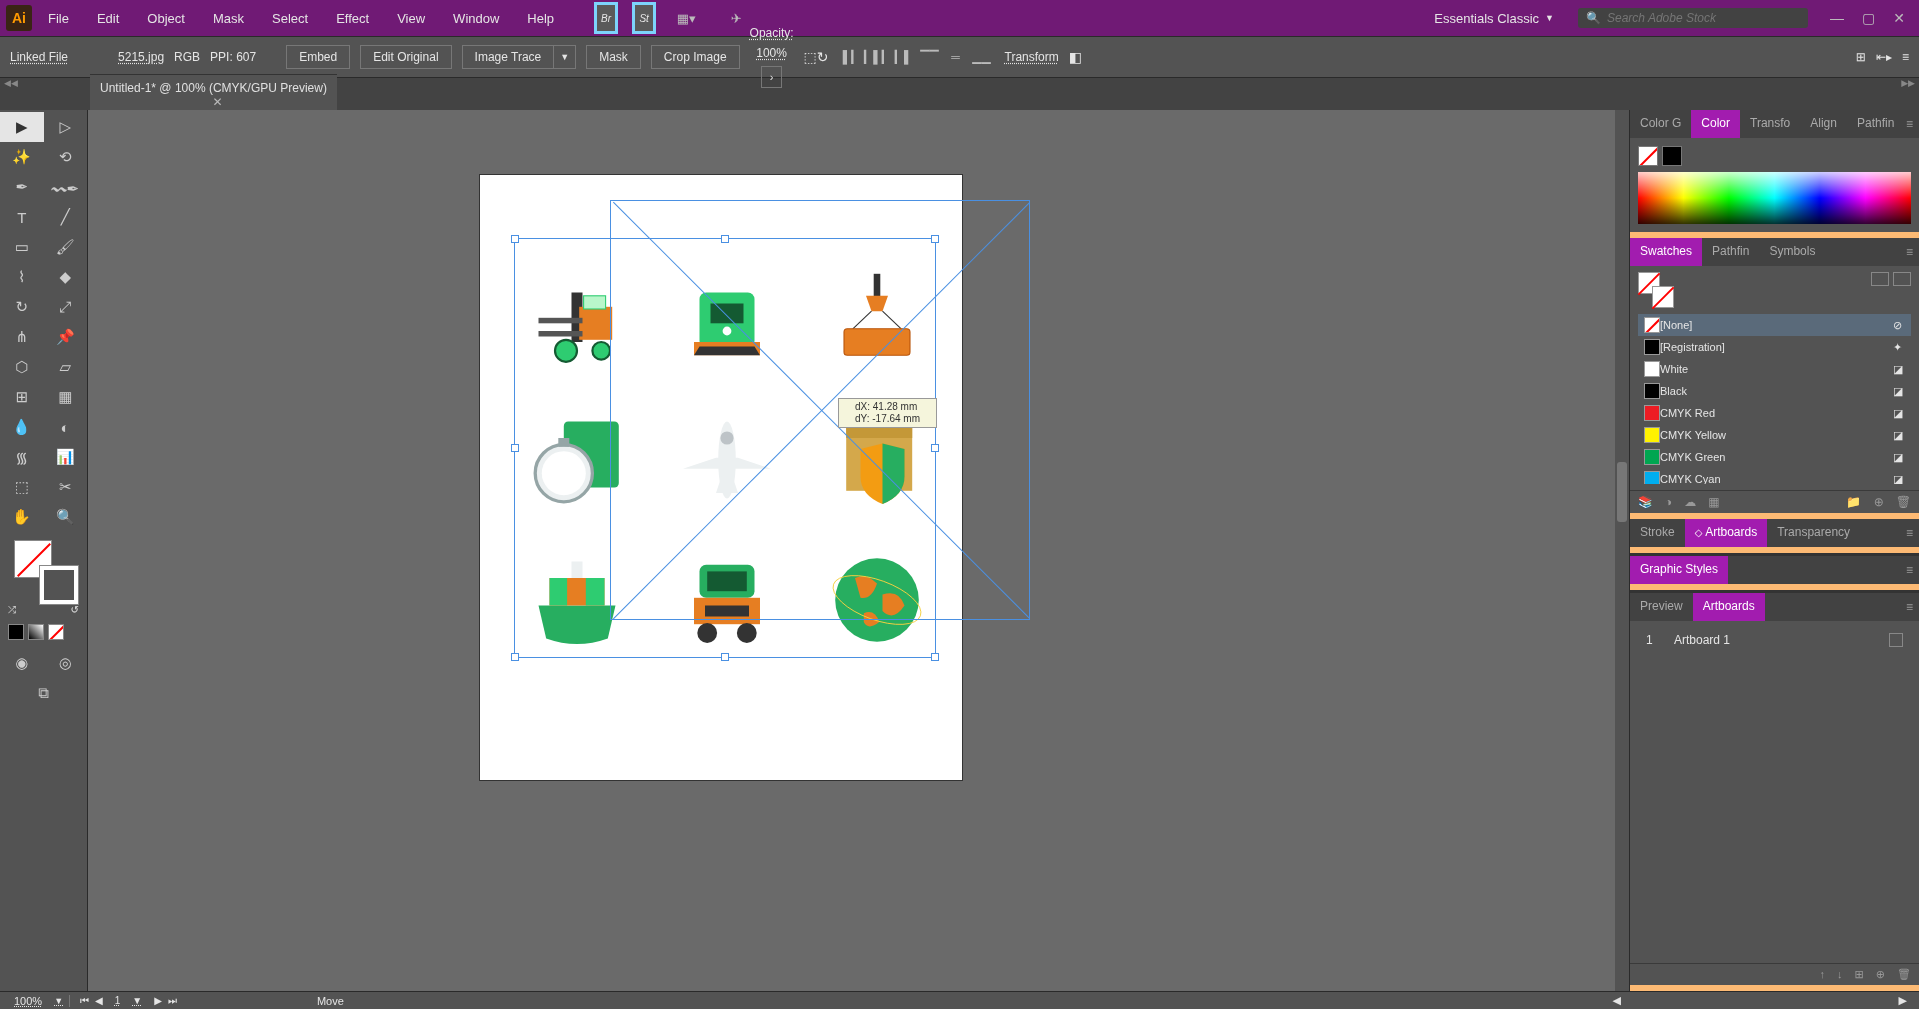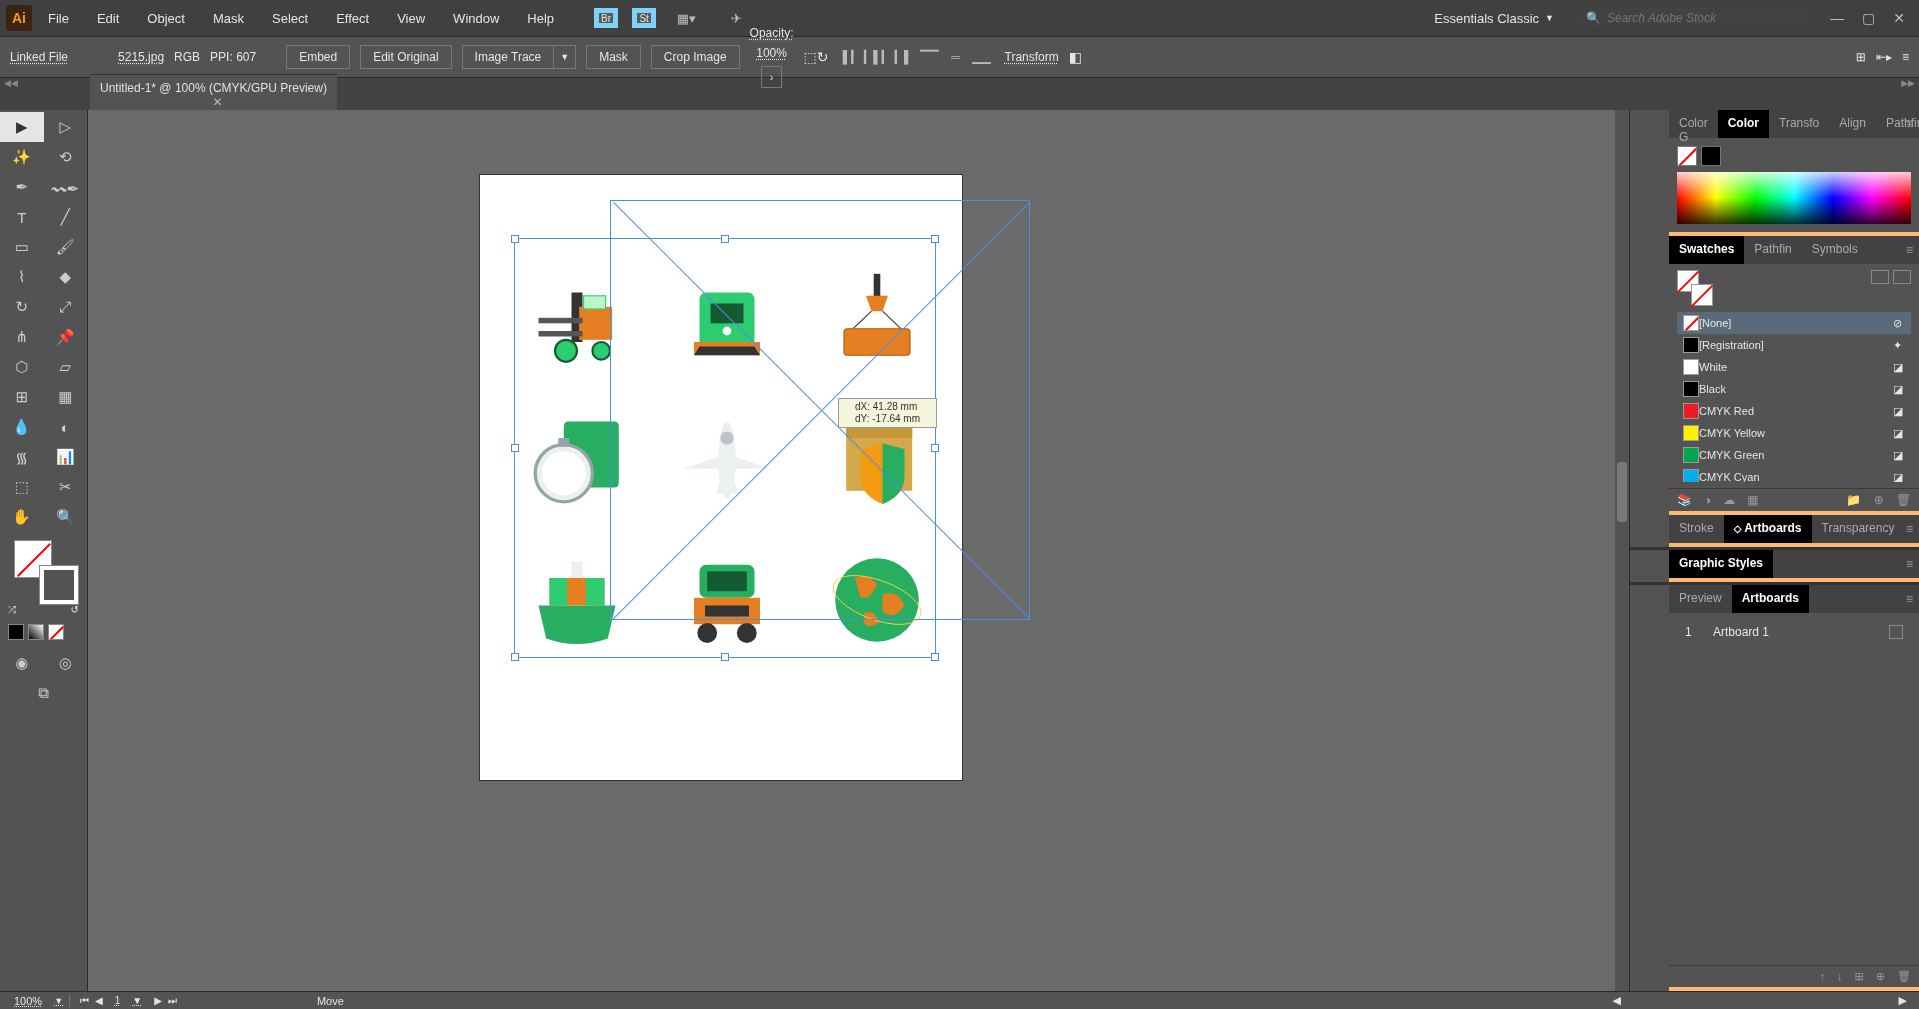--- a/index.html
+++ b/index.html
@@ -1,24 +1,24 @@
 <!DOCTYPE html>
 <html><head>
 <meta charset="utf-8">
 <style>
 * { margin: 0; padding: 0; box-sizing: border-box; font-family: "Segoe UI", sans-serif; }
 body { background: #535353; color: #e5e5e5; font-size: 12px; overflow: hidden; width: 1919px; height: 1009px; position: relative; }
 
 
-.menubar { display: flex; align-items: center; height: 36px; background: #404040; padding: 0 6px; gap: 4px; }
+.menubar { display: flex; align-items: center; height: 36px; background: #701a75; padding: 0 6px; gap: 4px; }
 .logo { width: 26px; height: 26px; background: #3a2415; color: #ff9a00; display: flex; align-items: center; justify-content: center; font-weight: bold; font-size: 14px; border-radius: 3px; }
 .menu-item { padding: 6px 12px; color: #e5e5e5; cursor: pointer; font-size: 13px; }
 .menu-spacer { flex: 1; }
 .top-icon { width: 24px; height: 24px; display: flex; align-items: center; justify-content: center; color: #bbb; margin: 0 4px; font-size: 13px; }
-.top-icon-box { width: 24px; height: 20px; border: 5px solid #7dd3fc; background: #5a5a5a; display: flex; align-items: center; justify-content: center; font-size: 10px; }
+.top-icon-box { width: 24px; height: 32px; border: 3px solid #7dd3fc; background: #5a5a5a; display: flex; align-items: center; justify-content: center; font-size: 10px; font-style: italic; }
 .workspace-dd { display: flex; align-items: center; padding: 4px 10px; color: #e5e5e5; font-size: 13px; }
 .chev { margin-left: 6px; font-size: 9px; }
 .search-box { display: flex; align-items: center; background: #424242; border-radius: 3px; padding: 3px 8px; width: 230px; margin: 0 10px; }
 .search-box input { background: transparent; border: none; color: #e5e5e5; font-size: 12px; font-style: italic; outline: none; width: 100%; }
 .wincontrols { display: flex; gap: 18px; margin-left: 8px; margin-right: 8px; color: #bbb; font-size: 14px; }
 
 
 .controlbar { display: flex; align-items: center; height: 42px; background: #535353; border-top: 1px solid #2a2a2a; border-bottom: 1px solid #2a2a2a; padding: 0 10px; gap: 10px; }
 .cb-label { text-decoration: underline; text-decoration-style: dotted; text-underline-offset: 2px; }
 .cb-btn { border: 1px solid #777; background: #535353; padding: 4px 12px; color: #e5e5e5; font-size: 12px; }
@@ -74,25 +74,25 @@
 .icon-cell svg { width: 100%; height: 100%; }
 .scrollbar-v { position: absolute; right: 0; top: 0; bottom: 0; width: 14px; background: #535353; }
 .scrollbar-v .thumb { position: absolute; width: 10px; left: 2px; background: #777; border-radius: 3px; top: 40%; height: 60px; }
 .scrollbar-h-area { height: 18px; background: #535353; display: flex; align-items: center; padding: 0 8px; gap: 10px; font-size: 11px; border-top: 1px solid #2a2a2a; position: absolute; bottom: 0; left: 0; right: 0; }
 .sb-select { display: flex; align-items: center; gap: 6px; padding: 0 6px; border-right: 1px solid #777; text-decoration: underline; text-decoration-style: dotted; }
 .sb-nav { display: flex; gap: 6px; align-items: center; }
 .sb-nav span { font-size: 10px; }
 
 
 .rightpanel { width: 290px; background: #535353; border-left: 1px solid #2a2a2a; display: flex; flex-direction: column; }
-.panel { border-bottom: 4px solid #fdba74; margin-left: 39px; }
+.panel { border-bottom: 6px solid #fdba74; }
 .panel-tabs { display: flex; background: #424242; height: 28px; align-items: stretch; position: relative; }
 .panel-tabs .menu-icon { position: absolute; right: 6px; top: 7px; font-size: 12px; color: #999; }
 .ptab { padding: 6px 10px; font-size: 12px; color: #aaa; }
-.ptab.active { color: #fff; background: #000000; font-weight: 700; }
+.ptab.active { color: #fff; background: #a21caf; font-weight: 400; }
 .panel-body { padding: 8px; }
 .color-chip-row { display: flex; gap: 4px; margin-bottom: 6px; }
 .color-chip { width: 20px; height: 20px; border: 1px solid #777; }
 .color-chip.none { background: #fff; position: relative; overflow: hidden; }
 .color-chip.none::after { content: ''; position: absolute; width: 28px; height: 2px; background: red; transform: rotate(-45deg); top: 9px; left: -4px; }
 .spectrum { height: 52px; width: 100%; background: linear-gradient(90deg, red, yellow, lime, cyan, blue, magenta, red); position: relative; }
 .spectrum::after { content: ''; position: absolute; inset: 0; background: linear-gradient(180deg, rgba(255,255,255,0.8), transparent 50%, rgba(0,0,0,0.8)); }
 
 .swatch-body { padding: 6px 8px; }
 .swatch-header { display: flex; align-items: flex-start; }

